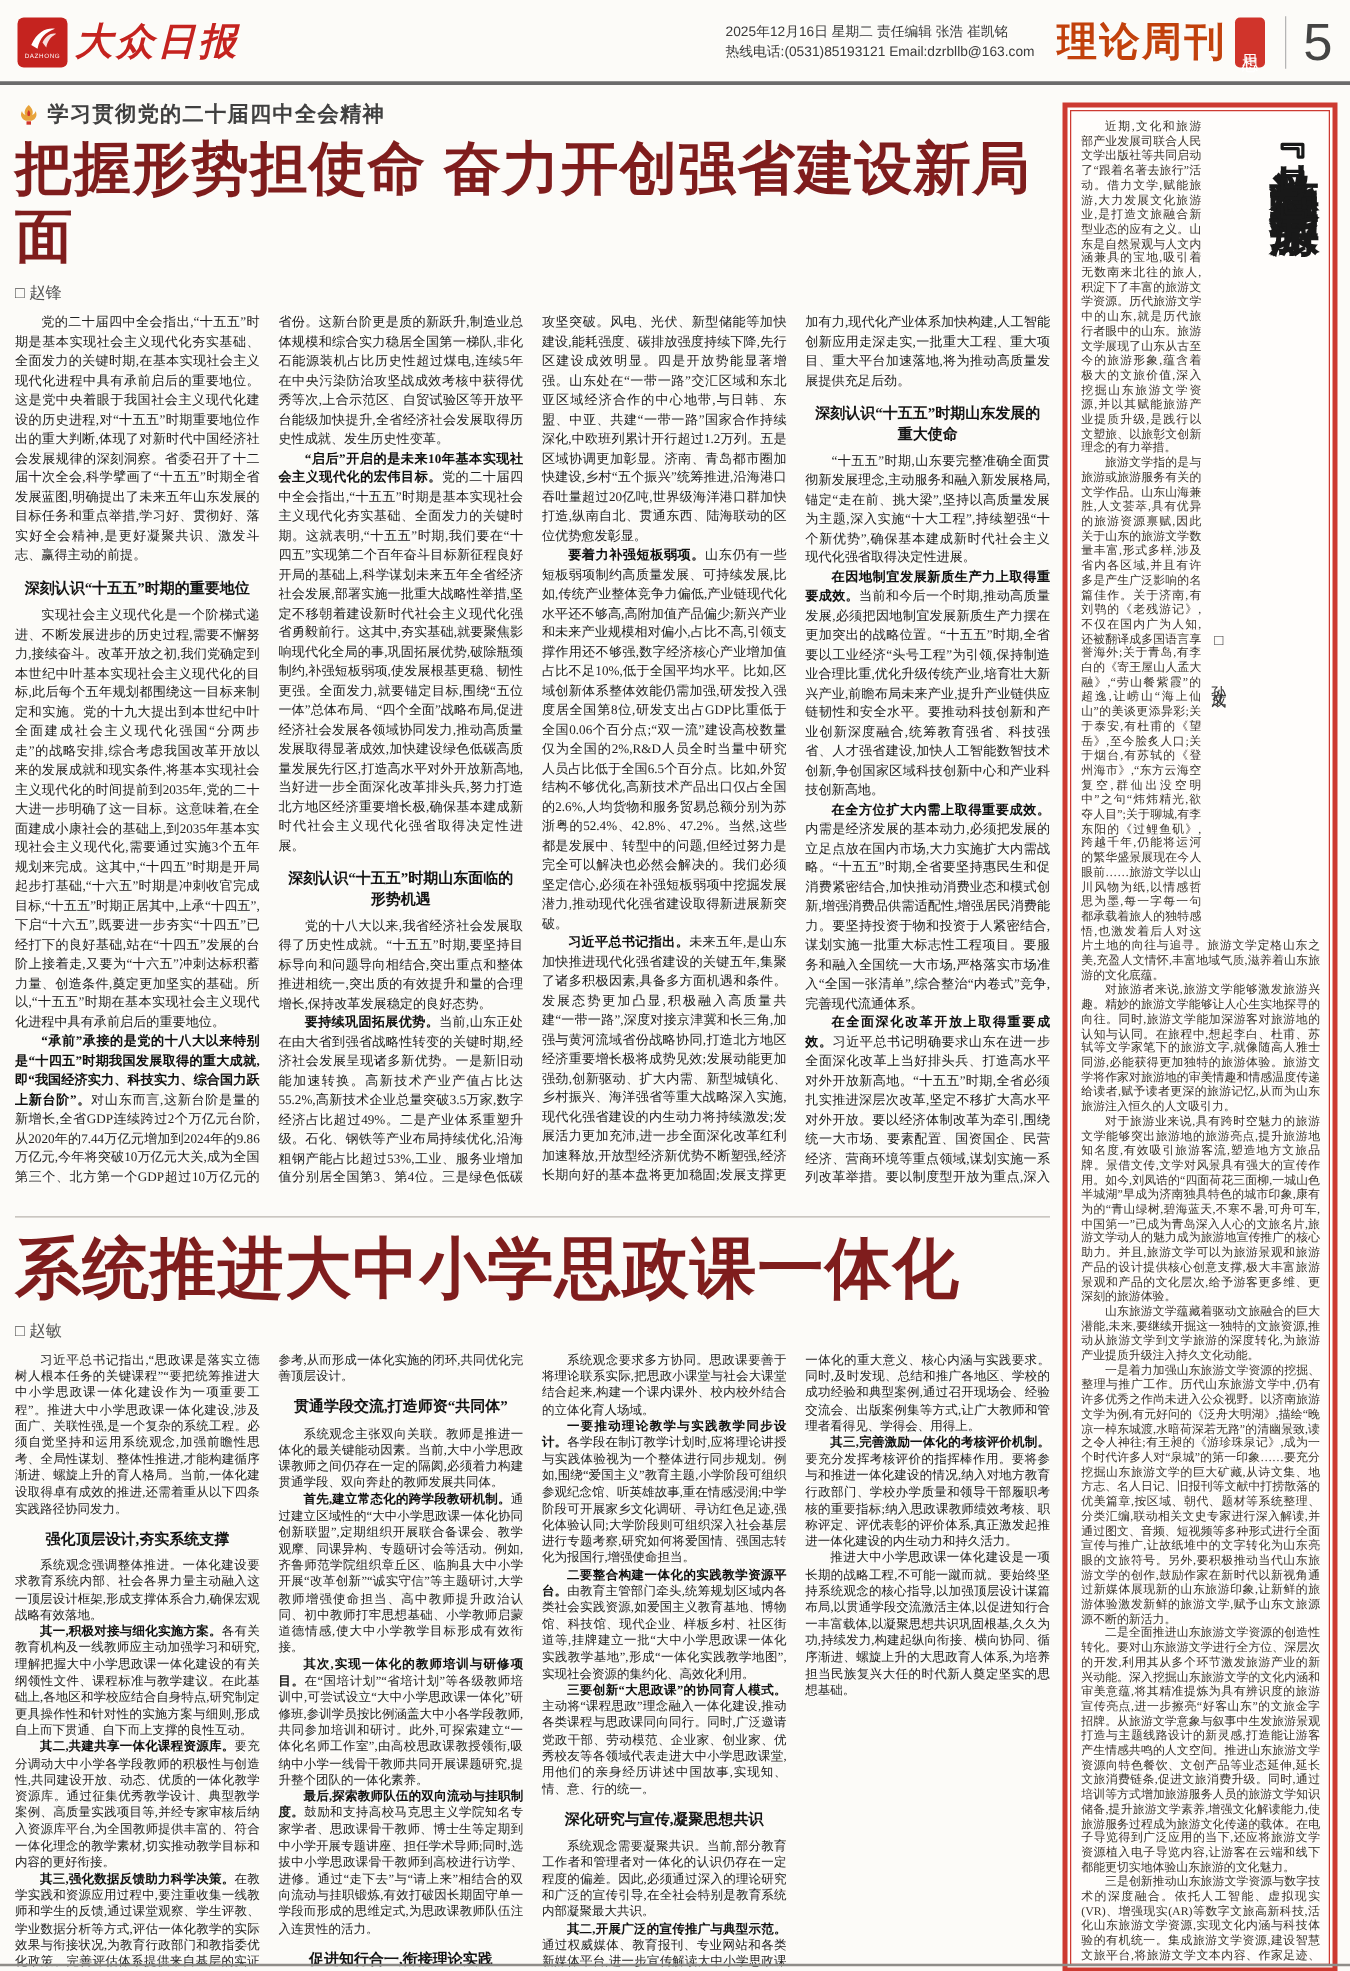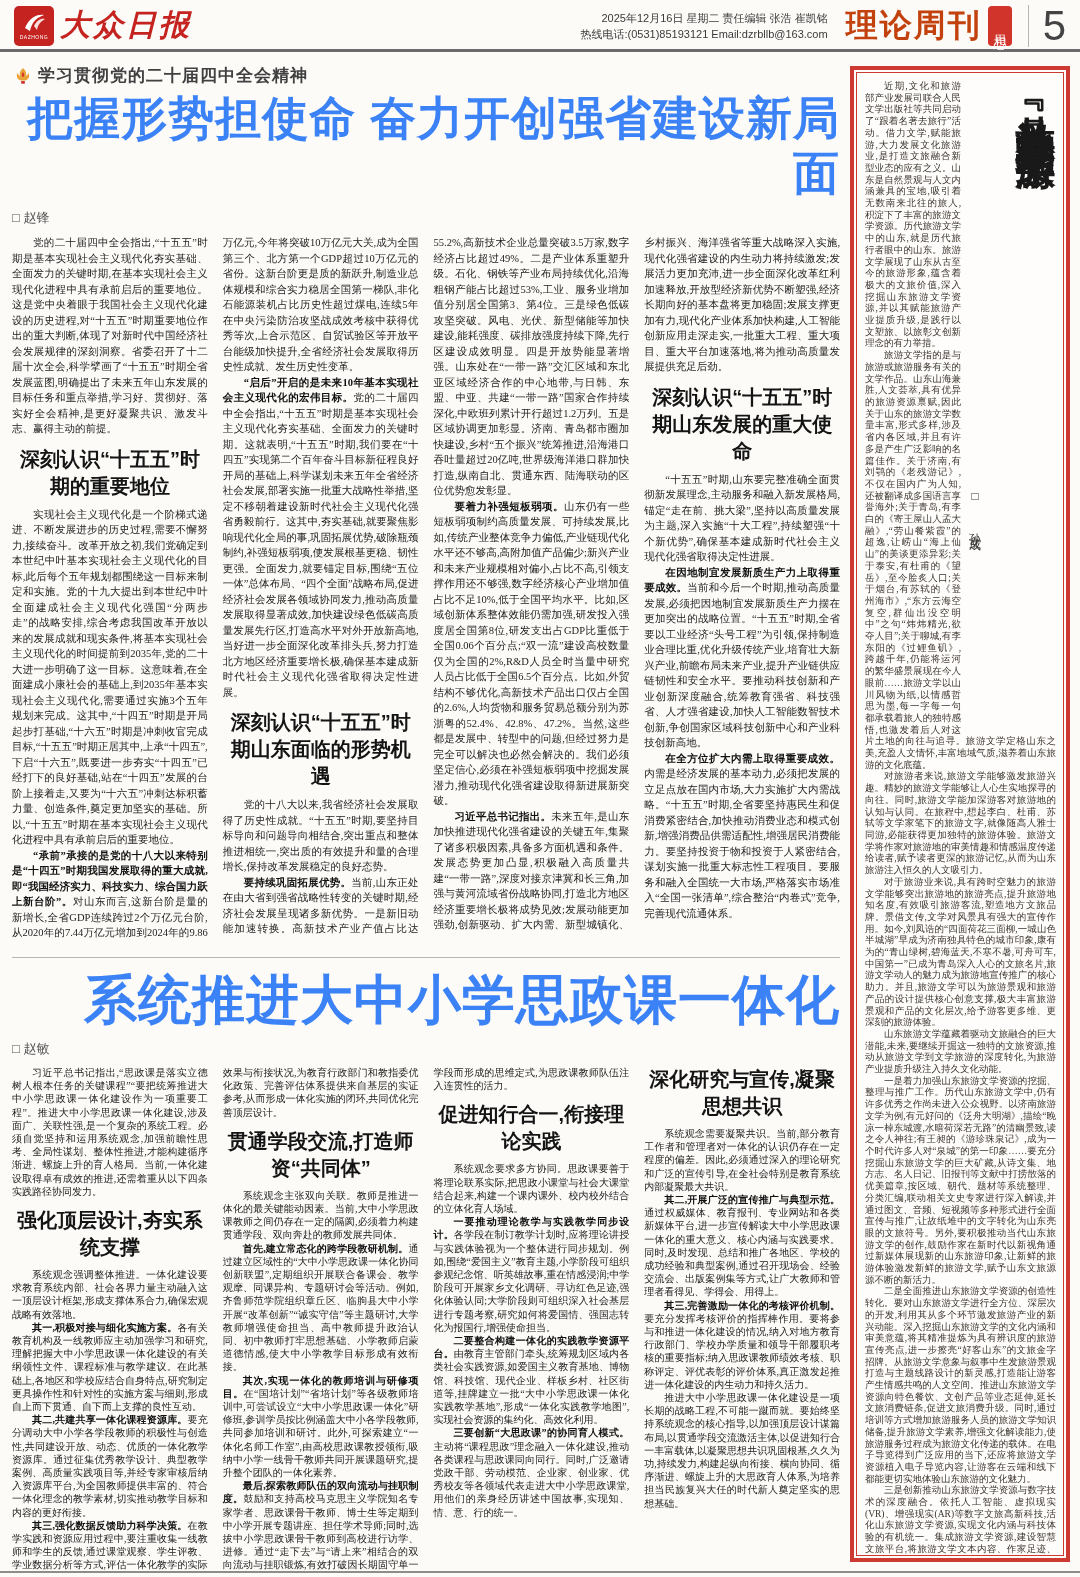--- a/index.html
+++ b/index.html
@@ -4,36 +4,36 @@
 <style>
   * { margin:0; padding:0; box-sizing:border-box; }
   html,body { background:#e8e6e2; }
   .page {
     position:relative; width:1080px; height:1577px; margin:0 auto;
     background:#fcfbf8; color:#1c1c1c; overflow:hidden;
     font-family:"Liberation Serif","DejaVu Serif",serif;
   }
   
   .hdr {
-    height:52px; display:flex; align-items:center; padding:6px 14px 4px 14px;
+    height:68px; display:flex; align-items:center; padding:6px 14px 4px 14px;
     border-bottom:3px solid #6b6b6b;
   }
   .logo-wrap { display:flex; align-items:center; gap:6px; }
   .logo-box {
     width:40px; height:40px; background:#c5231f; border-radius:5px;
     display:flex; flex-direction:column; align-items:center; justify-content:center;
   }
   .logo-box svg { width:26px; height:22px; display:block; }
   .logo-sub { color:#fff; font-size:5px; font-family:"Liberation Sans",sans-serif; letter-spacing:.5px; }
   .logo-name {
     color:#c5231f; font-size:30px; font-weight:bold; font-style:italic;
     font-family:"Liberation Serif",serif; letter-spacing:3px;
   }
   .hdr-spacer { flex:1; }
-  .hdr-meta { text-align:right; margin-right:18px; font-family:"Liberation Sans",sans-serif; }
+  .hdr-meta { text-align:left; margin-right:18px; font-family:"Liberation Sans",sans-serif; }
   .hdr-meta div { font-size:11px; color:#3a3a3a; line-height:16px; }
   .masthead { display:flex; align-items:center; gap:6px; }
   .masthead-title {
     color:#c2410c; font-size:32px; font-weight:900; letter-spacing:2px;
     font-family:"Liberation Sans",sans-serif;
   }
   .masthead-badge {
     width:24px; height:40px; background:#d0342b; border-radius:4px; color:#fff;
     writing-mode:vertical-rl; text-orientation:upright;
     font-size:13px; display:flex; align-items:center; justify-content:center;
@@ -46,39 +46,39 @@
   .content { display:flex; padding:8px 10px 0 12px; }
   .left-col { width:836px; }
 
   .banner { display:flex; align-items:center; gap:6px; margin:4px 0 2px 2px; }
   .banner svg { width:18px; height:18px; }
   .banner-text {
     color:#404040; font-weight:bold; font-size:17px;
     font-family:"Liberation Sans",sans-serif; letter-spacing:1px;
   }
   .a-title {
-    text-align:right; font-family:"Liberation Sans",sans-serif; color:#3b82f6;
+    text-align:left; font-family:"Liberation Sans",sans-serif; color:#7f1d1d;
     font-size:46px; font-weight:900; letter-spacing:1px; line-height:1.2; margin-top:4px;
   }
   .a2-title { font-size:53px; margin-top:10px; }
   .byline {
     text-align:left; font-size:13px; color:#555; margin:8px 0 8px;
     font-family:"Liberation Sans",sans-serif;
   }
   .cols {
     column-count:4; column-gap:15px; column-fill:auto; overflow:hidden;
     text-align:justify;
   }
   .a1-body { height:712px; font-size:10.5px; line-height:15.5px; color:#222; }
   .a2-body { height:506px; font-size:10px; line-height:13.2px; color:#222; }
   .cols p { text-indent:2em; margin:0; }
   .cols p b { font-weight:bold; color:#111; }
   .cols h3.sec-head {
-    font-family:Liberation Sans, sans-serif; font-weight:bold; color:#141414;
-    font-size:20px; line-height:1.35; text-align:center; margin:9px 4px 7px;
+    font-family:Liberation Serif, serif; font-weight:bold; color:#141414;
+    font-size:12px; line-height:1.35; text-align:center; margin:9px 4px 7px;
     break-inside:avoid;
   }
   .article-divider { border:none; border-top:1px solid #b9b5ae; margin:10px 0 4px; }
 
   
   .sidebar {
     width:222px; margin-left:10px; margin-top:6px; height:1496px;
     border:4px solid #cd3a31; padding:2px; background:#fffdfb;
   }
   .sidebar-inner {

